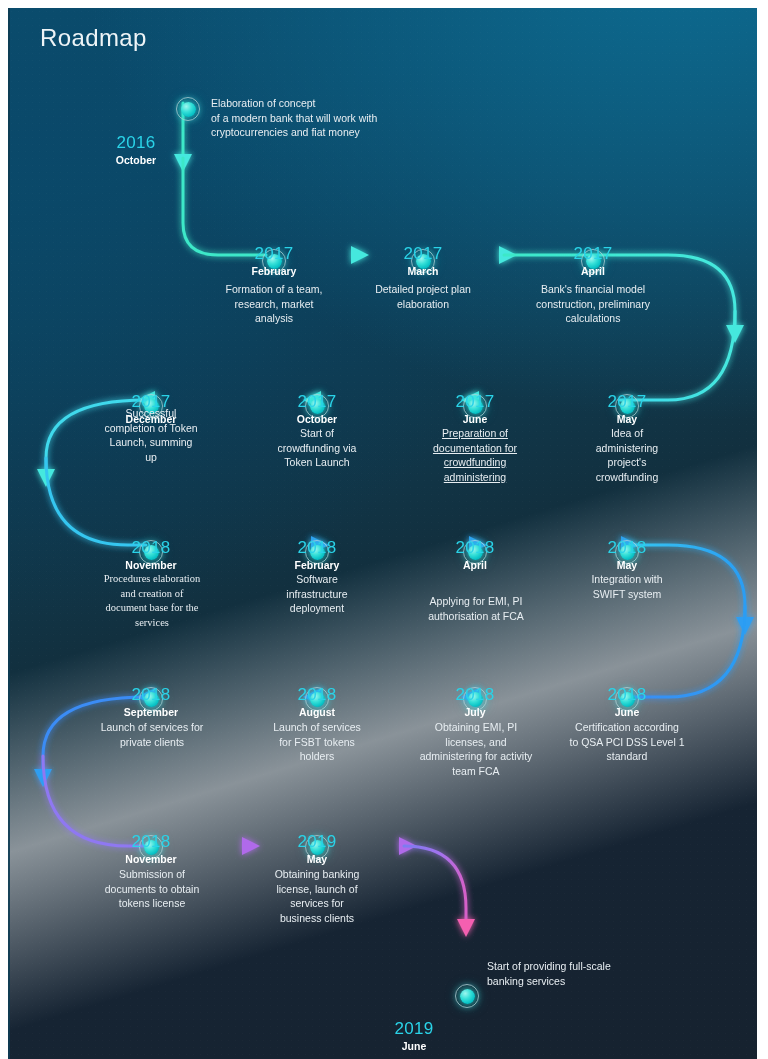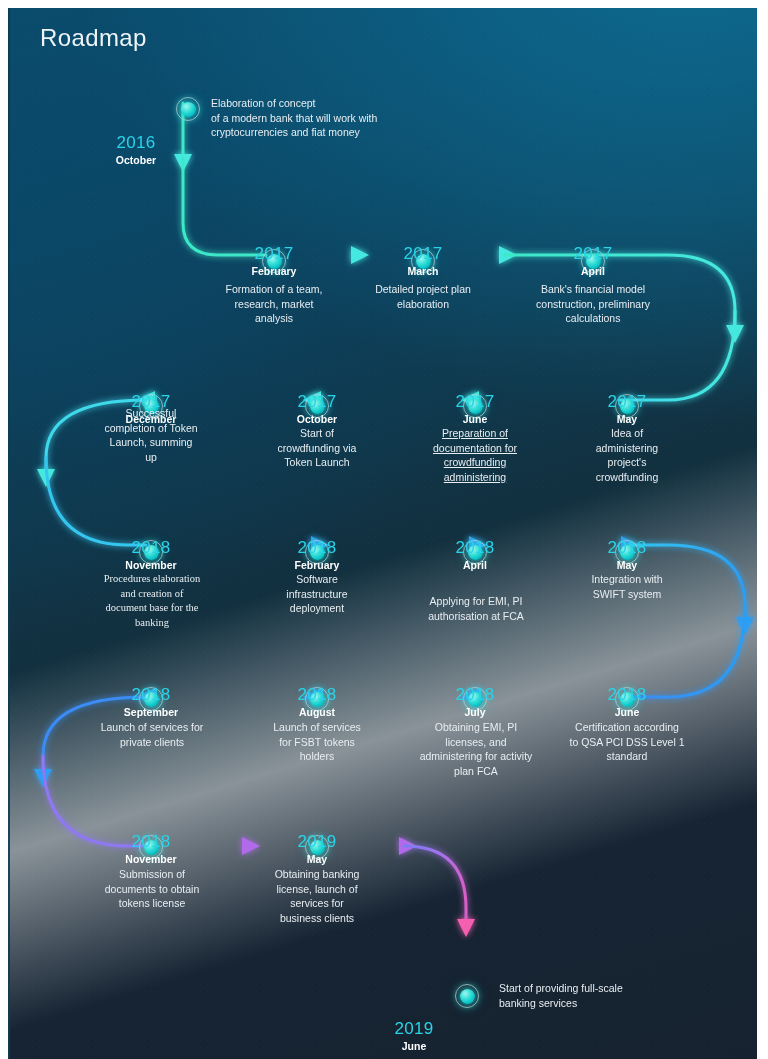--- a/index.html
+++ b/index.html
@@ -266,21 +266,21 @@
       <div class="core"></div>
   </div>
   <div class="lbl" style="left:83px;top:490px;width:120px;">
     <div class="year">2018</div>
     <div class="month">November</div>
   </div>
   <div class="desc" style="left:68px;top:564px;width:152px;font-family:Liberation Serif, serif;">
     <div>Procedures elaboration</div>
     <div>and creation of</div>
     <div>document base for the</div>
-    <div>banking</div>
+    <div>services</div>
   </div>
 
   <div class="node" style="left:309px;top:544px;">
     <div class="ring"></div>
       <div class="core"></div>
   </div>
   <div class="lbl" style="left:249px;top:490px;width:120px;">
     <div class="year">2018</div>
     <div class="month">February</div>
   </div>
@@ -348,21 +348,21 @@
       <div class="core"></div>
   </div>
   <div class="lbl" style="left:407px;top:637px;width:120px;">
     <div class="year">2018</div>
     <div class="month">July</div>
   </div>
   <div class="desc" style="left:392px;top:712px;width:152px;">
     <div>Obtaining EMI, PI</div>
     <div>licenses, and</div>
     <div>administering for activity</div>
-    <div>plan FCA</div>
+    <div>team FCA</div>
   </div>
 
   <div class="node" style="left:619px;top:691px;">
     <div class="ring"></div>
       <div class="core"></div>
   </div>
   <div class="lbl" style="left:559px;top:637px;width:120px;">
     <div class="year">2018</div>
     <div class="month">June</div>
   </div>
@@ -402,17 +402,17 @@
   </div>
 
   <div class="node" style="left:459px;top:988px;">
     <div class="ring"></div>
       <div class="core"></div>
   </div>
   <div class="lbl" style="left:368px;top:971px;width:76px;">
     <div class="year">2019</div>
     <div class="month">June</div>
   </div>
-  <div class="desc left" style="left:479px;top:973px;width:220px;margin-left:12px;">
+  <div class="desc left" style="left:479px;top:951px;width:220px;">
     <div>Start of providing full-scale</div>
     <div>banking services</div>
   </div>
 </div>
 
 </body></html>

